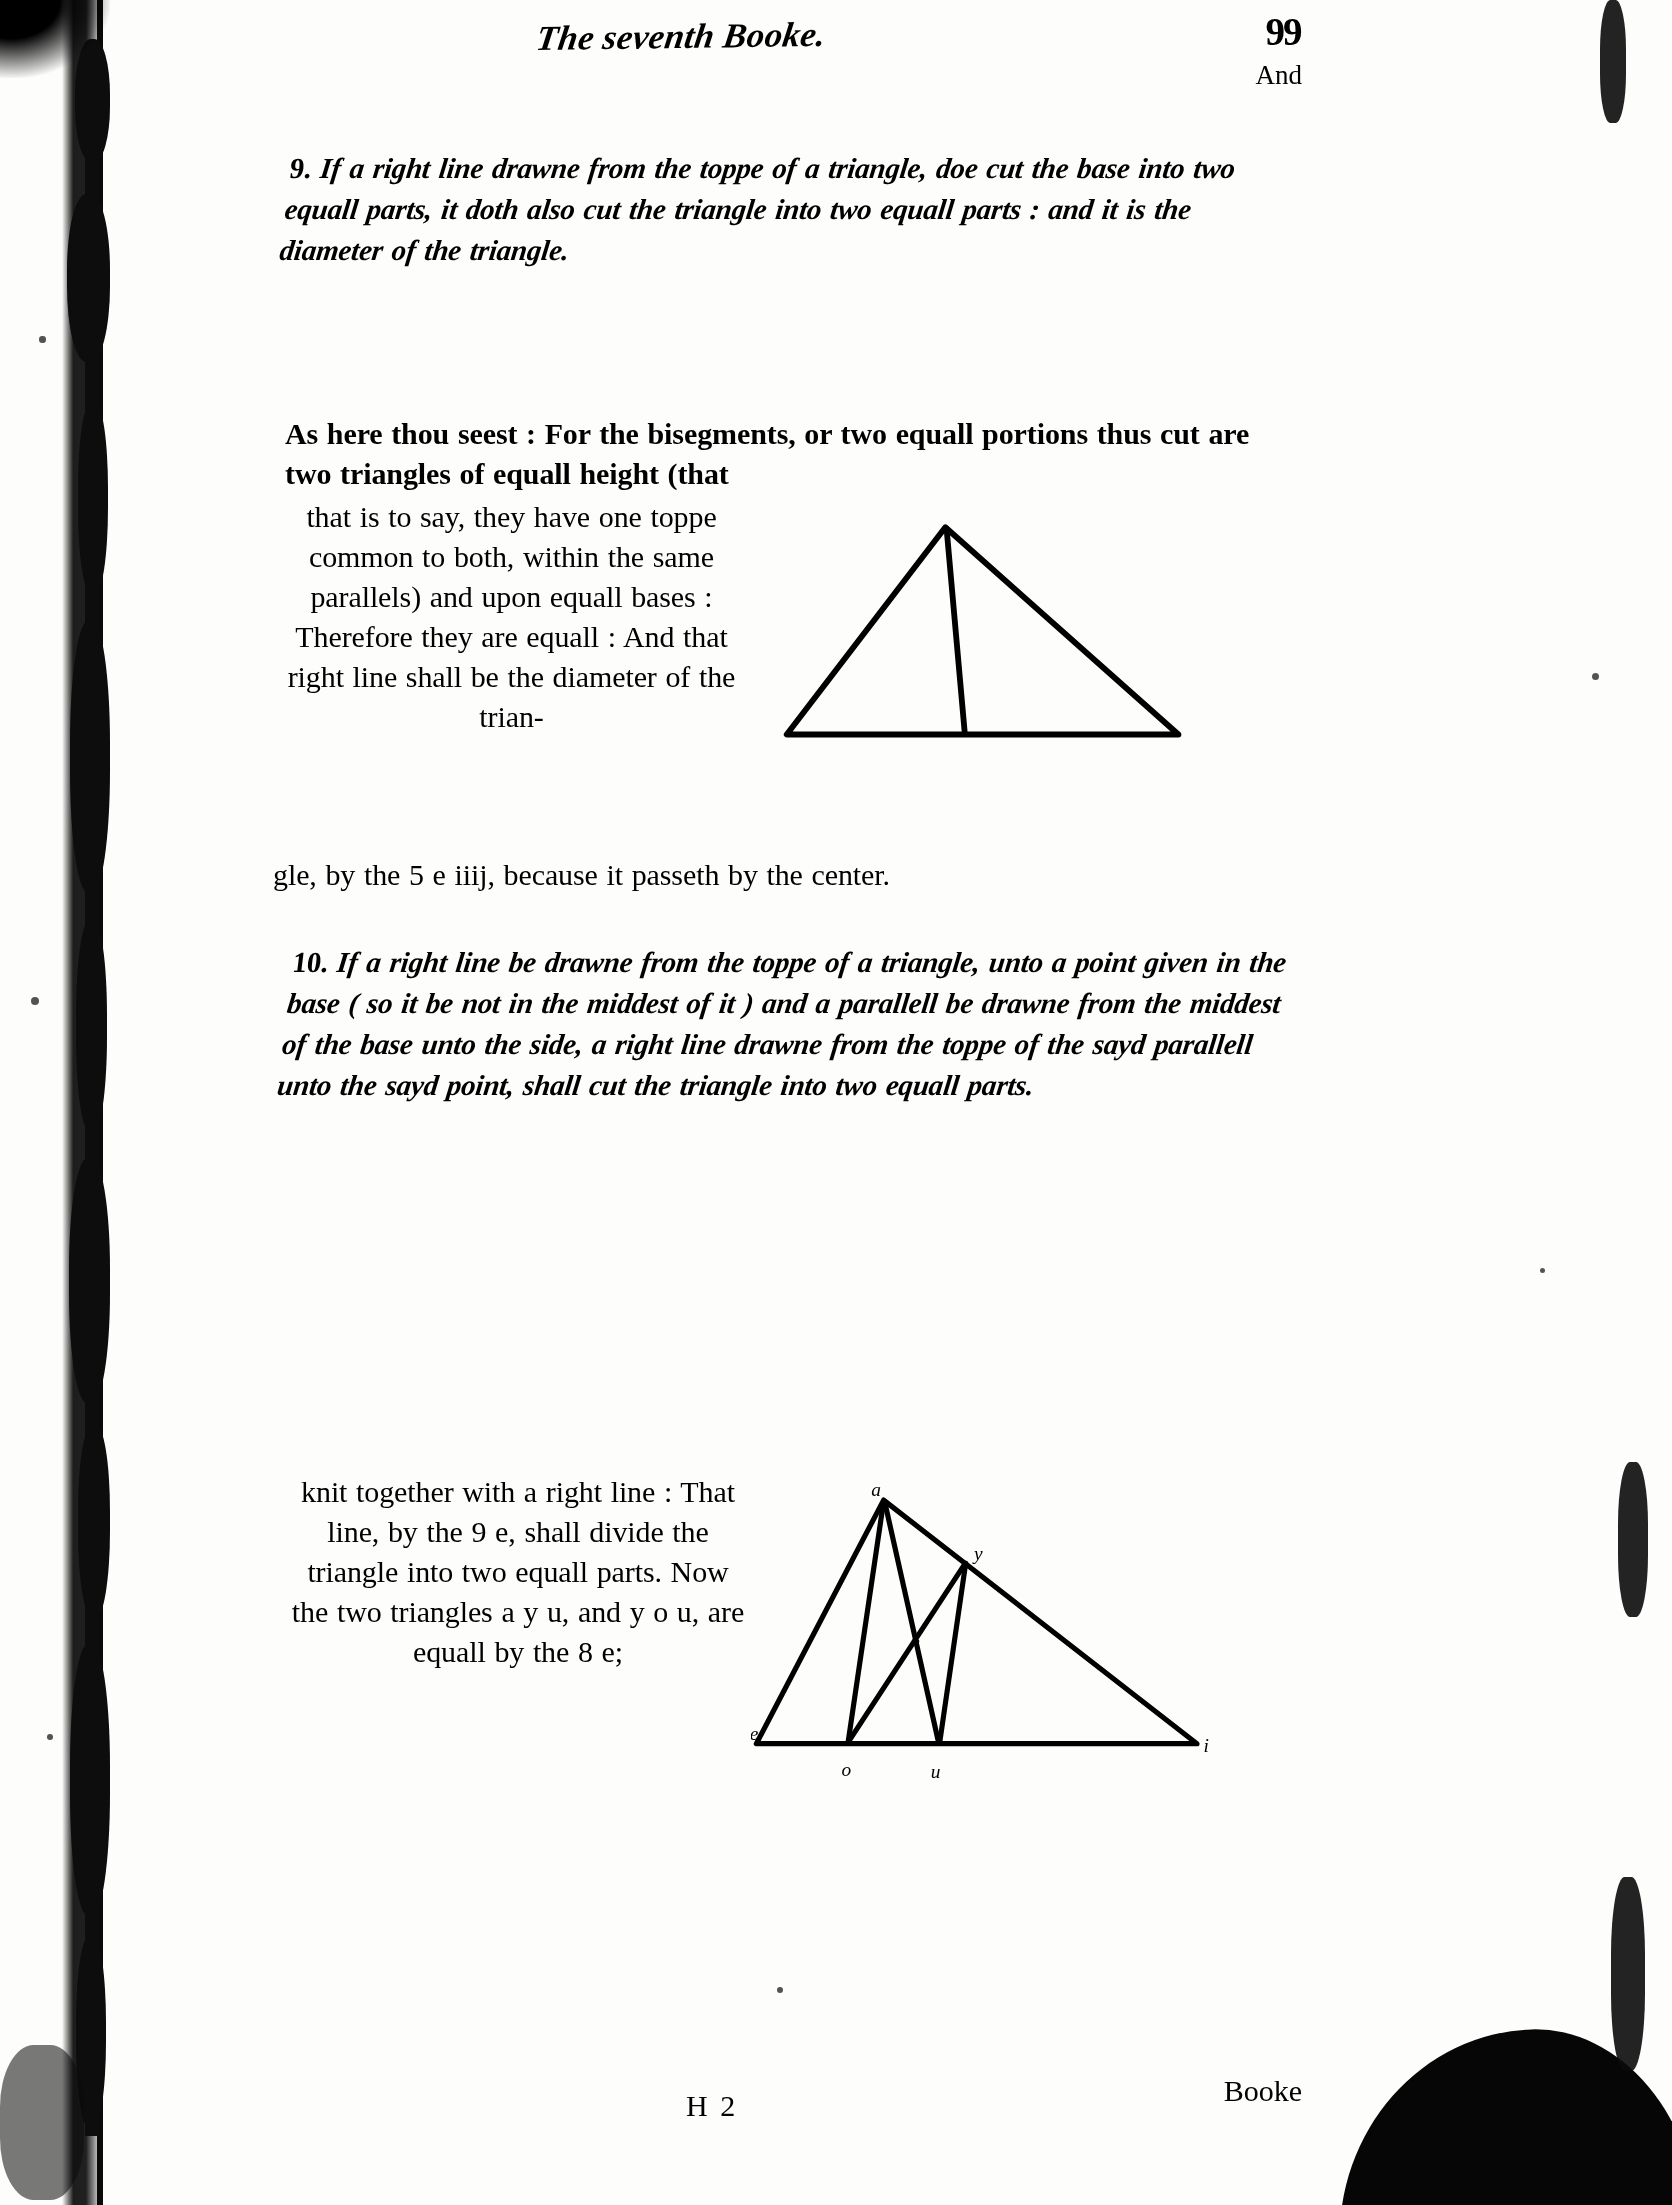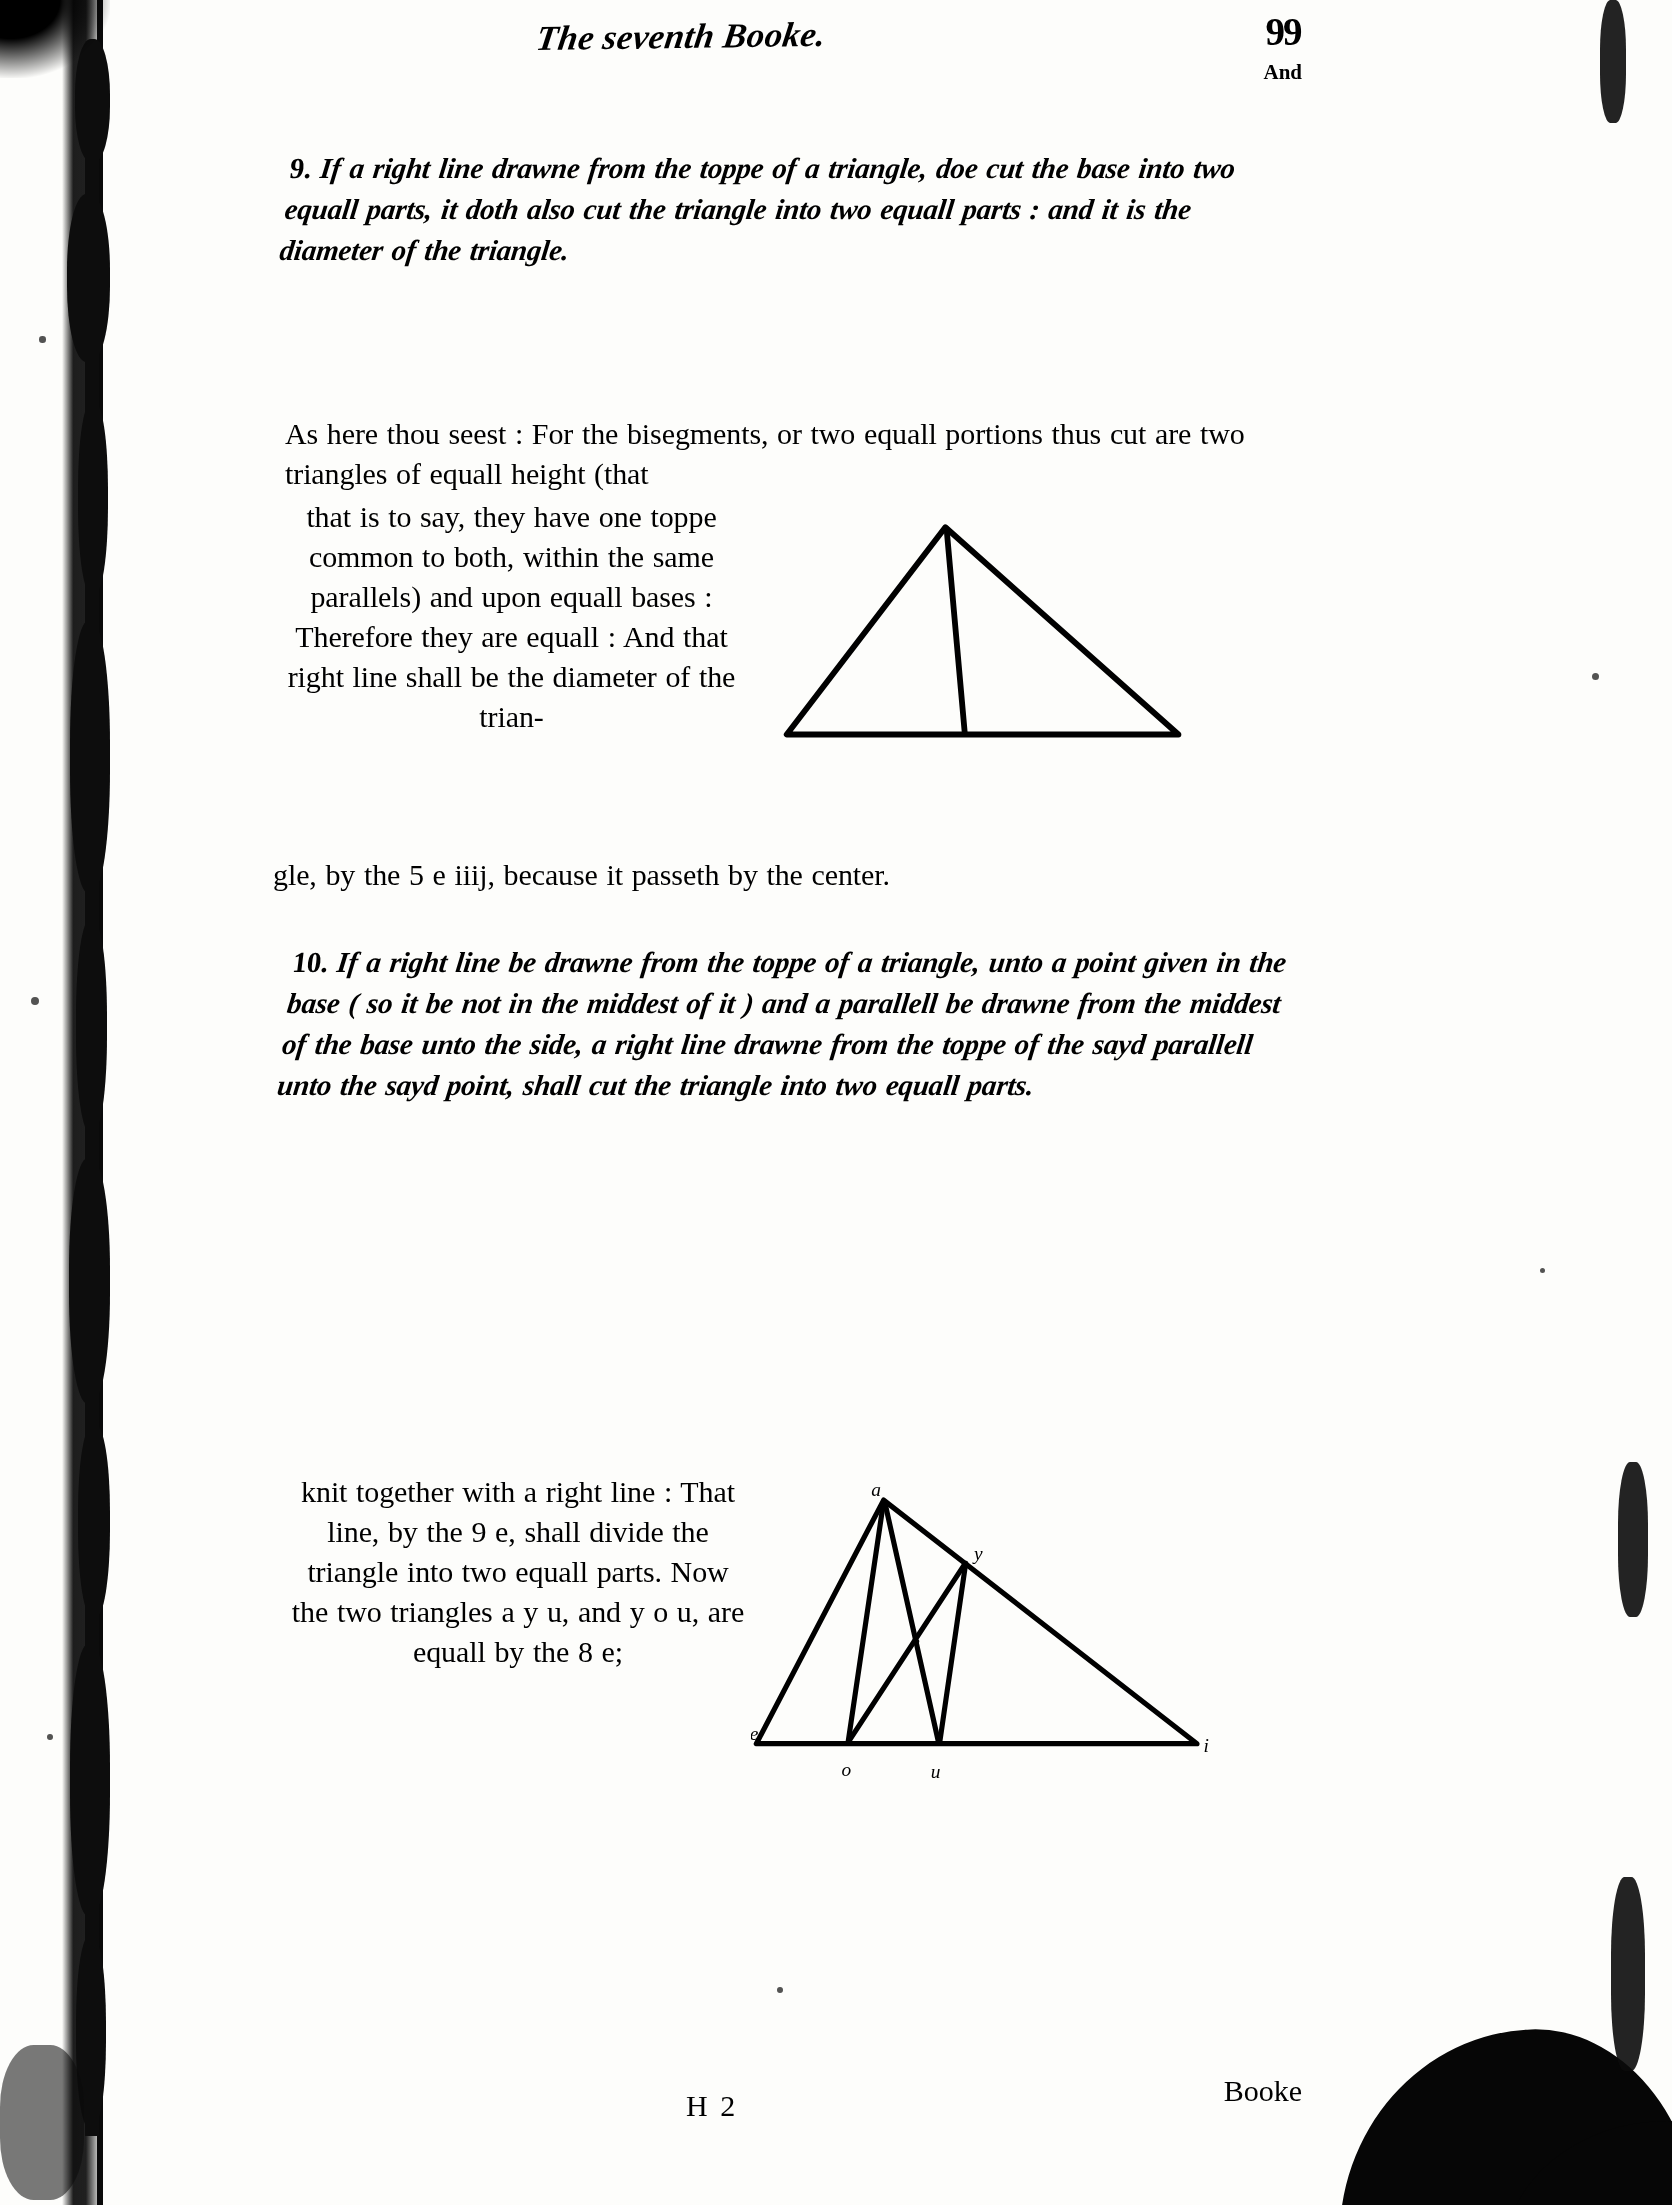--- a/index.html
+++ b/index.html
@@ -111,22 +111,22 @@
     top: 9px;
     font-size: 39px;
     font-weight: bold;
     letter-spacing: -1.9px;
     margin-left: 35px;
   }
   .catch-top {
     position: absolute;
     right: 18px;
     top: 60px;
-    font-size: 21px;
-    font-weight: bold;
+    font-size: 27px;
+    font-weight: normal;
   }
 
   
   .prop {
     position: absolute;
     left: 26px;
     width: 1009px;
     font-family: "Liberation Serif", serif;
     font-style: italic;
     font-weight: bold;
@@ -222,21 +222,21 @@
       <div class="running-title">The seventh Booke.</div>
       <div class="page-number">99</div>
       <div class="catch-top">And</div>
     </div>
 
     <div class="prop" style="top:148px;">
       <span class="num">9.</span>
       <span>If a right line drawne from the toppe of a triangle, doe cut the base into two equall parts, it doth also cut the triangle into two equall parts : and it is the diameter of the triangle.</span>
     </div>
 
-    <div class="body-para" style="left:26px; top:414px; width:1016px;">As here thou seest : For the bisegments, or two equall portions thus cut are two triangles of equall height (that</div>
+    <div class="body-para" style="left:26px; top:414px; width:1016px;font-weight:bold;">As here thou seest : For the bisegments, or two equall portions thus cut are two triangles of equall height (that</div>
 
     <div class="body-para narrow" style="left:26px; top:497px;">that is to say, they have one toppe common to both, within the same parallels) and upon equall bases : Therefore they are equall : And that right line shall be the diameter of the trian-</div>
 
     <div class="body-para" style="left:14px; top:855px; width:1016px;">gle, by the 5 e iiij, because it passeth by the center.</div>
 
     <div class="figure" style="left:518px; top:511px; width:518px; height:311px;">
       <svg width="518" height="311" viewBox="0 0 800 480">
         <g fill="none" stroke="#000" stroke-width="9" stroke-linecap="round" stroke-linejoin="round">
 
           <path d="M 260 25 L 15 345 L 620 345 Z"></path>

